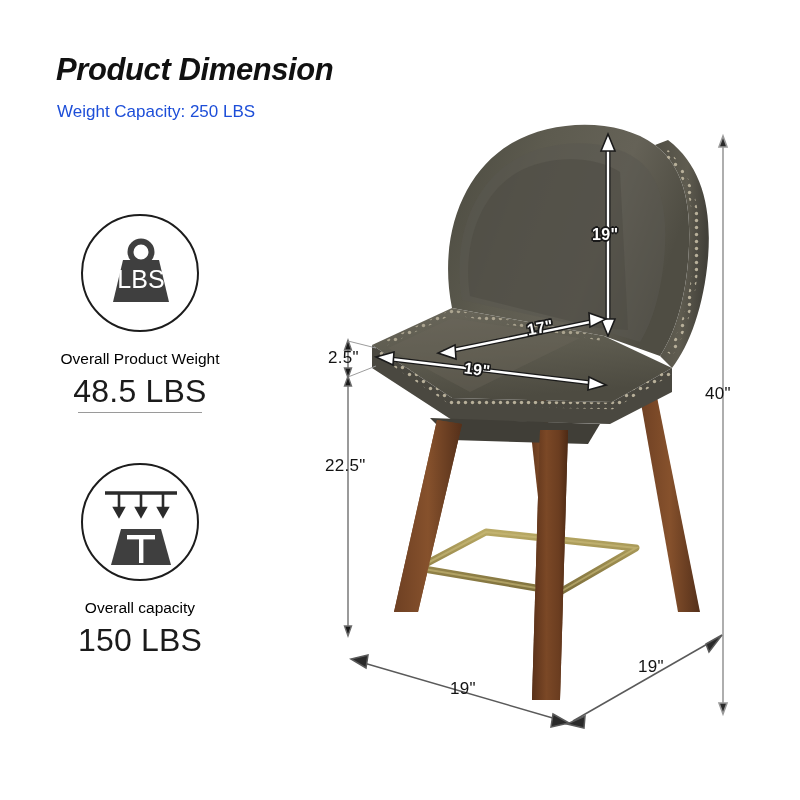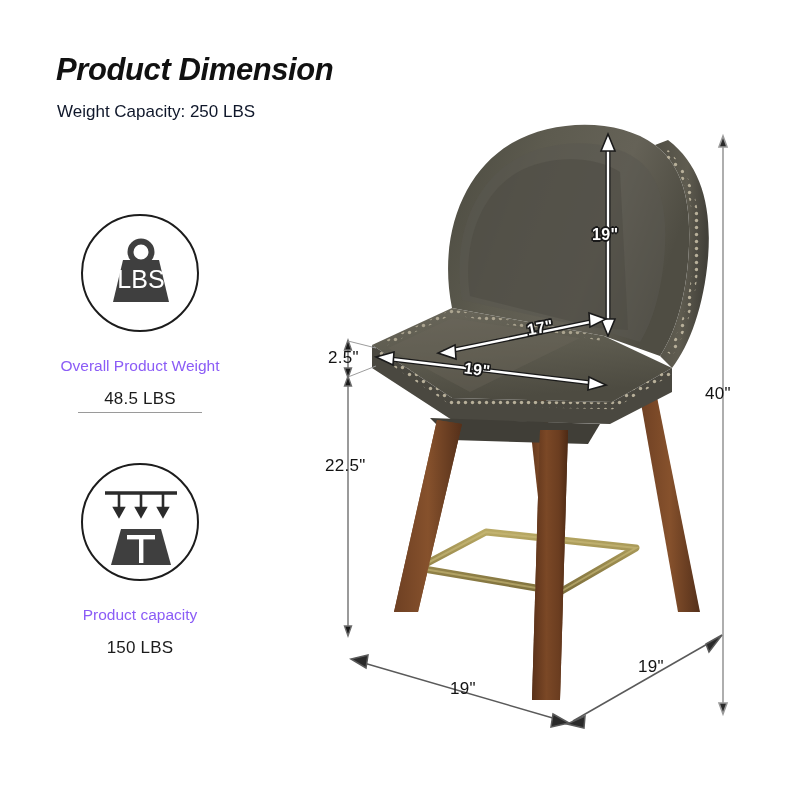--- a/index.html
+++ b/index.html
@@ -12,32 +12,32 @@
   #page { position: relative; width: 772px; height: 800px; background: #fff; }
 
   
   .title {
     position: absolute; left: 56px; top: 52px;
     font-size: 31px; font-weight: bold; font-style: italic;
     color: #111; letter-spacing: -0.4px; white-space: nowrap;
   }
   .subtitle {
     position: absolute; left: 57px; top: 102px;
-    font-size: 17px; font-weight: 400; color: #0f172a; white-space: nowrap;
+    font-size: 17px; font-weight: 400; color: #1d4ed8; white-space: nowrap;
   }
 
   
   .spec { position: absolute; width: 230px; text-align: center; left: 25px; }
   .spec-circle {
     width: 118px; height: 118px; border-radius: 50%;
     border: 2px solid #1c1c1c; margin: 0 auto;
     position: relative; background: #fff;
   }
-  .spec-caption { font-size: 15.5px; color: #8b5cf6; margin-top: 25px; }
-  .spec-value { font-size: 17px; color: #1b1b1b; margin-top: 14px; letter-spacing: 0.2px; }
+  .spec-caption { font-size: 15.5px; color: #000000; margin-top: 18px; }
+  .spec-value { font-size: 32px; color: #1b1b1b; margin-top: 5px; letter-spacing: 0.2px; }
 
   .divider {
     position: absolute; left: 78px; top: 412px; width: 124px;
     height: 1px; background: #9a9a9a;
   }
 
   
   .stage { position: absolute; left: 0; top: 0; width: 800px; height: 800px; }
   .stage svg { position: absolute; left: 0; top: 0; }
 
@@ -93,21 +93,21 @@
           <line x1="80" y1="28" x2="80" y2="46"></line>
           <path d="M75.5 43 L80 51 L84.5 43 Z"></path>
         </g>
 
         <path d="M38 64 H78 L88 100 H28 Z" fill="#3f3f3f"></path>
 
         <rect x="44" y="70" width="28" height="4.4" fill="#ffffff"></rect>
         <rect x="56" y="70" width="4.4" height="28" fill="#ffffff"></rect>
       </svg>
     </div>
-    <div class="spec-caption">Product capacity</div>
+    <div class="spec-caption">Overall capacity</div>
     <div class="spec-value">150 LBS</div>
   </div>
 
   <div class="stage">
     <svg width="800" height="800" viewBox="0 0 800 800">
       <defs>
         <linearGradient id="uphBack" x1="0" y1="0" x2="1" y2="0.35">
           <stop offset="0%" stop-color="#4b4a40"></stop>
           <stop offset="38%" stop-color="#5d5b4f"></stop>
           <stop offset="72%" stop-color="#656257"></stop>

